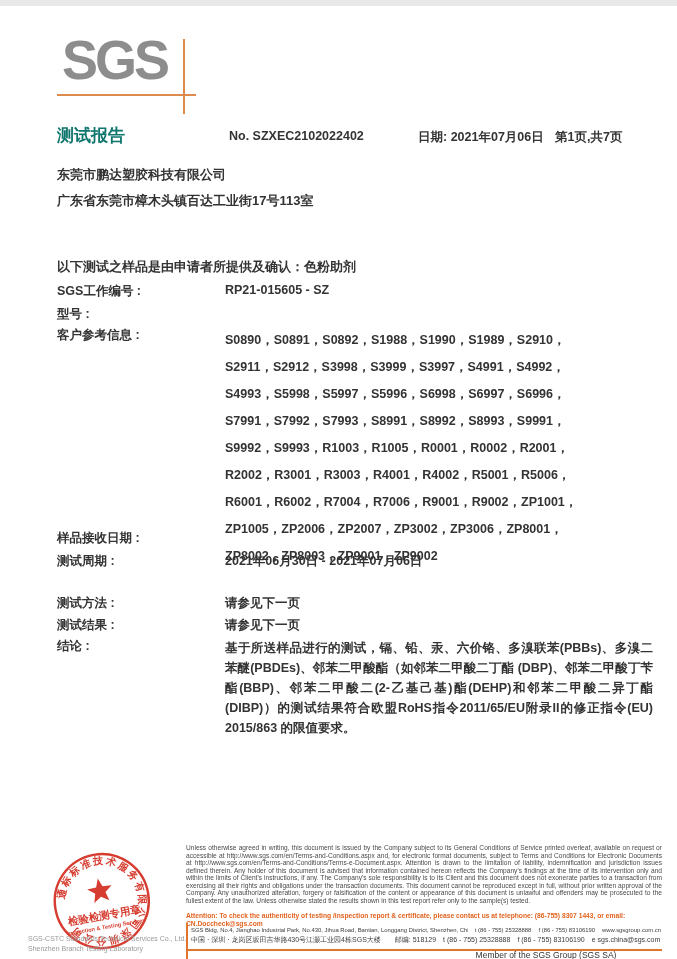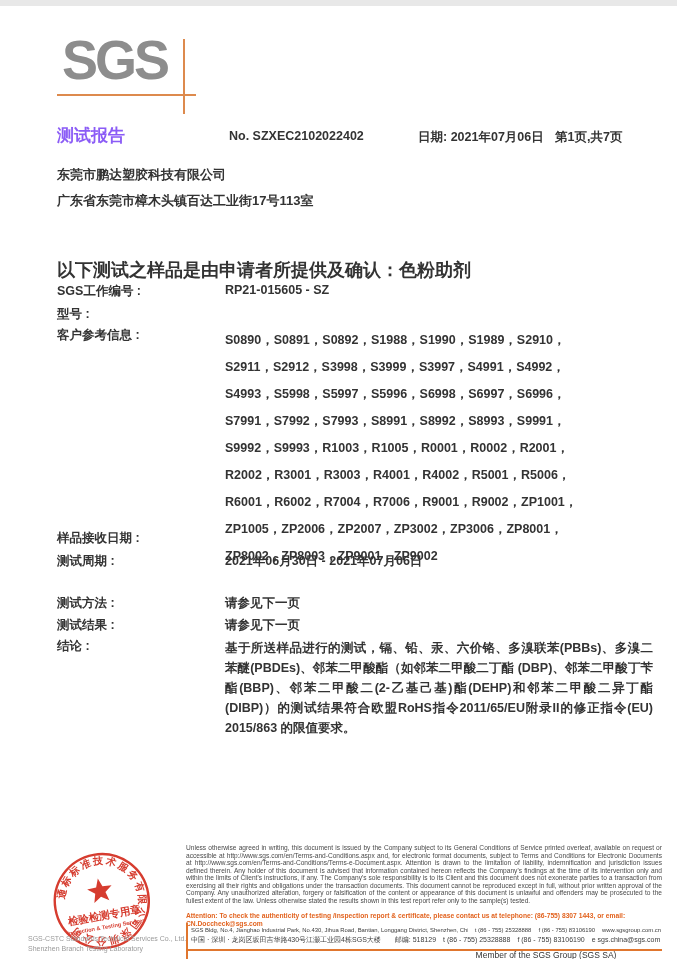--- a/index.html
+++ b/index.html
@@ -6,28 +6,28 @@
   .page{
     position:relative;width:677px;height:959px;margin:6px auto;background:#ffffff;
     font-family:"Liberation Sans","DejaVu Sans",sans-serif;color:#3f3f3f;overflow:hidden;
   }
   
   .logo-text{position:absolute;left:62px;top:22px;font-size:54px;font-weight:700;
     color:#8d8d8d;letter-spacing:-3px;transform:scaleY(1.04);}
   .logo-hline{position:absolute;left:57px;top:88px;width:139px;height:2px;background:#dd8a4d;}
   .logo-vline{position:absolute;left:183px;top:33px;width:2px;height:75px;background:#dd8a4d;}
   
-  .doc-title{position:absolute;left:57px;top:118px;font-size:17px;font-weight:700;color:#8b5cf6;}
+  .doc-title{position:absolute;left:57px;top:118px;font-size:17px;font-weight:700;color:#0f766e;}
   .report-no{position:absolute;left:229px;top:123px;font-size:12.5px;font-weight:600;color:#333;}
   .report-date{position:absolute;left:418px;top:123px;font-size:12.5px;font-weight:600;color:#333;}
   .page-info{position:absolute;left:555px;top:123px;font-size:12.5px;font-weight:600;color:#333;}
   .applicant-name{position:absolute;left:57px;top:160px;font-size:13px;font-weight:700;color:#333;}
   .applicant-address{position:absolute;left:57px;top:186px;font-size:13px;font-weight:600;color:#333;}
   
-  .statement{position:absolute;left:57px;top:252px;font-size:18px;font-weight:600;color:#333;}
+  .statement{position:absolute;left:57px;top:252px;font-size:13px;font-weight:600;color:#333;}
   .row{position:absolute;left:57px;display:flex;font-size:12.5px;}
   .row .lbl{width:168px;flex-shrink:0;font-weight:600;color:#333;}
   .row .val{width:428px;font-weight:600;color:#333;}
   .pre{white-space:pre-line;}
   .refs{line-height:27px;}
   .concl{line-height:20px;text-align:justify;}
   
   .stamp{position:absolute;left:28px;top:843px;width:150px;height:118px;transform:rotate(-10deg);}
   .company-lines{position:absolute;left:28px;top:928px;font-size:7px;color:#9a9a9a;line-height:9.5px;width:170px;}
   

